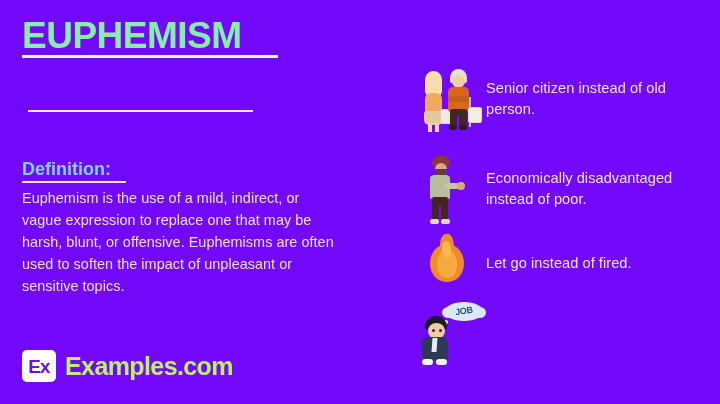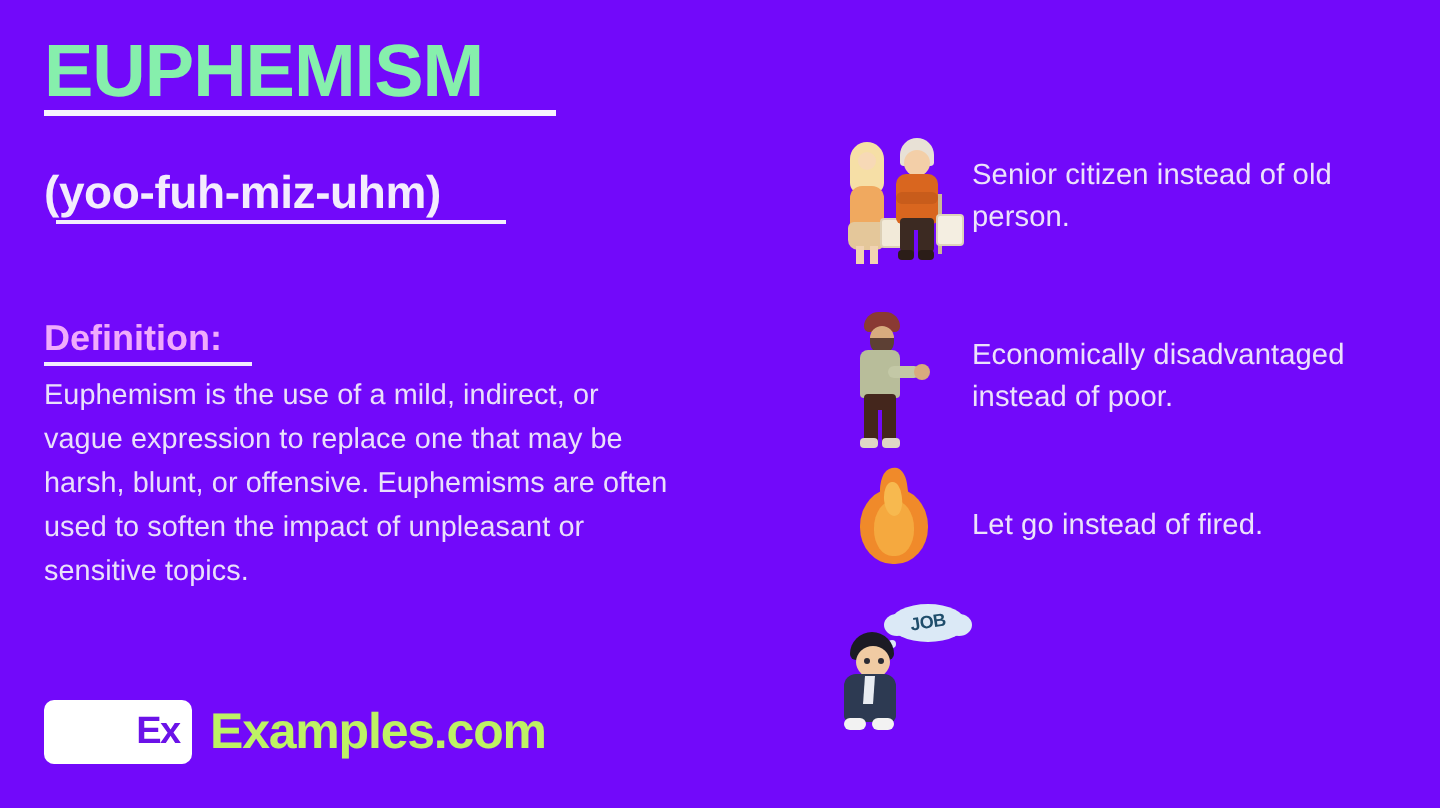--- a/index.html
+++ b/index.html
@@ -66,21 +66,21 @@
     height: 2px;
     background: #f3ecfd;
   }
 
   .def-head {
     position: absolute;
     left: 0;
     top: 160px;
     font-size: 18px;
     font-weight: bold;
-    color: #f0abfc;
+    color: #7dd3fc;
     line-height: 1.1;
     white-space: nowrap;
   }
   .def-head-rule {
     position: absolute;
     left: 0;
     top: 181px;
     width: 104px;
     height: 2px;
     background: #f3ecfd;
@@ -107,21 +107,20 @@
     gap: 9px;
   }
   .logo-mark {
     width: 34px;
     height: 32px;
     background: #ffffff;
     border-radius: 5px;
     display: flex;
     align-items: center;
     justify-content: center;
-    padding-left: 40px;
   }
   .logo-mark span {
     color: #6b12e8;
     font-size: 19px;
     font-weight: bold;
     letter-spacing: -0.8px;
     line-height: 1;
     transform: translateY(-0.5px);
   }
   .logo-text {
@@ -270,21 +269,20 @@
 </head>
 <body>
 
 <div id="slide">
 
   <div class="left-col">
 
     <div class="title">EUPHEMISM</div>
     <div class="title-rule"></div>
 
-    <div class="pron">(yoo-fuh-miz-uhm)</div>
     <div class="pron-rule"></div>
 
     <div class="def-head">Definition:</div>
     <div class="def-head-rule"></div>
 
     <div class="def-body">Euphemism is the use of a mild, indirect, or vague expression to replace one that may be harsh, blunt, or offensive. Euphemisms are often used to soften the impact of unpleasant or sensitive topics.</div>
 
     <div class="logo">
       <div class="logo-mark">
         <span>Ex</span>

